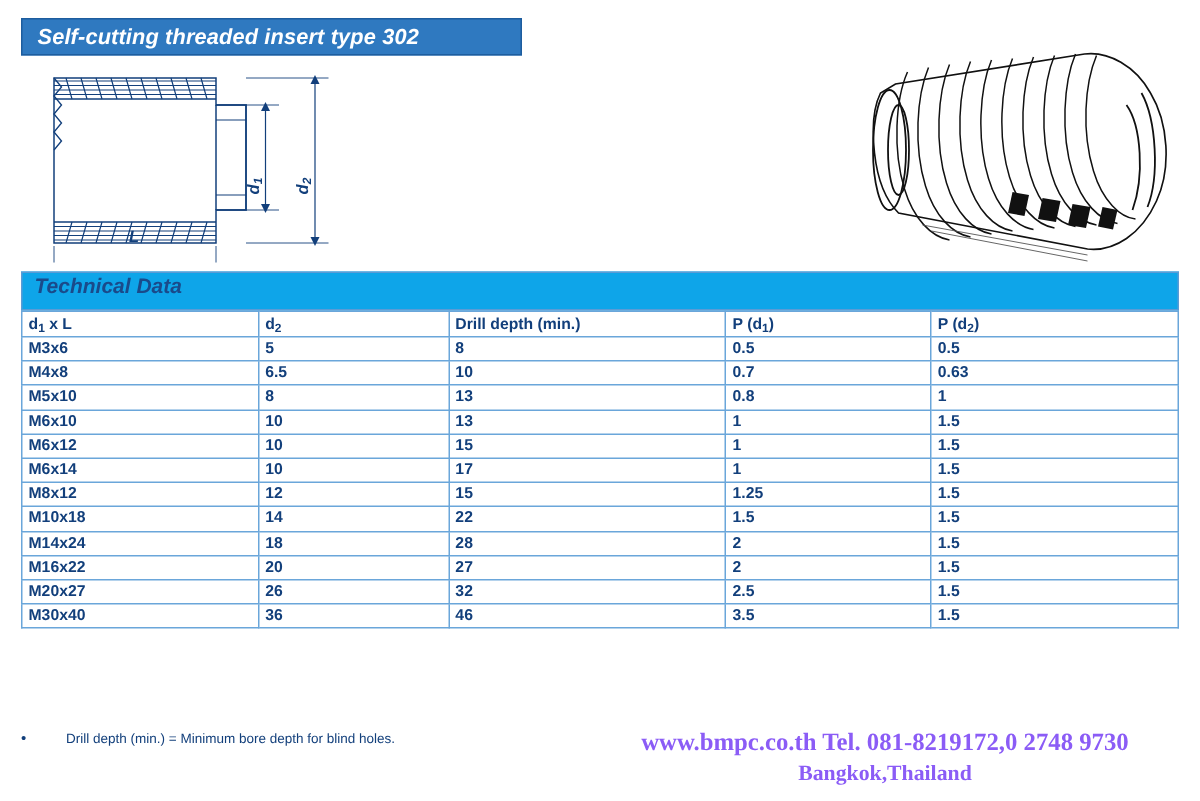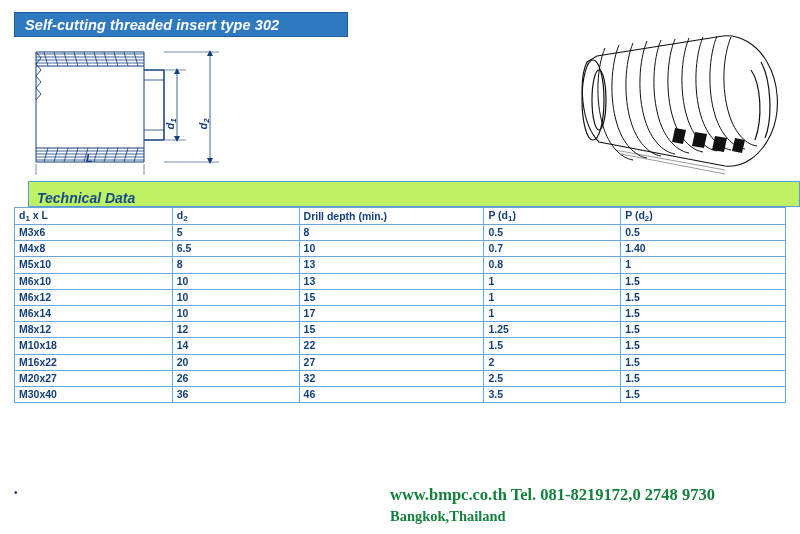--- a/index.html
+++ b/index.html
@@ -47,26 +47,26 @@
   }
   .photo {
     position: absolute;
     left: 575px; top: 22px;
     width: 215px; height: 155px;
   }
 
   
   .tech-header {
     position: absolute;
-    left: 28px; top: 181px;
+    left: 14px; top: 181px;
     width: 772px; height: 26px;
     border: 1px solid #5b9bd5;
-    background: #bef264;
+    background: #0ea5e9;
     display: flex;
-    align-items: flex-end;
+    align-items: flex-start;
   }
   .tech-header .tech-text {
     font-size: 14px;
     font-weight: bold;
     font-style: italic;
     color: #1a4a8a;
     padding-left: 8px;
   }
 
   
@@ -115,21 +115,22 @@
     font-size: 10px;
     text-align: left;
   }
   .footnote .fn-text { white-space: nowrap; }
 
   
   .contact {
     position: absolute;
     left: 390px; top: 485px;
     width: 400px;
-    color: #15803d;
+    text-align: center;
+    color: #8b5cf6;
   }
   .contact .line1 {
     font-family: "Liberation Serif", serif;
     font-size: 16.5px;
     font-weight: bold;
     white-space: nowrap;
   }
   .contact .line2 {
     font-family: "Liberation Serif", serif;
     font-size: 14.5px;
@@ -281,21 +282,21 @@
         <td class="val">5</td>
         <td class="val">8</td>
         <td class="val">0.5</td>
         <td class="val">0.5</td>
       </tr>
       <tr>
         <td class="val">M4x8</td>
         <td class="val">6.5</td>
         <td class="val">10</td>
         <td class="val">0.7</td>
-        <td class="val">1.40</td>
+        <td class="val">0.63</td>
       </tr>
       <tr>
         <td class="val">M5x10</td>
         <td class="val">8</td>
         <td class="val">13</td>
         <td class="val">0.8</td>
         <td class="val">1</td>
       </tr>
       <tr>
         <td class="val">M6x10</td>
@@ -326,20 +327,27 @@
         <td class="val">1.5</td>
       </tr>
       <tr>
         <td class="val">M10x18</td>
         <td class="val">14</td>
         <td class="val">22</td>
         <td class="val">1.5</td>
         <td class="val">1.5</td>
       </tr>
       <tr>
+        <td class="val">M14x24</td>
+        <td class="val">18</td>
+        <td class="val">28</td>
+        <td class="val">2</td>
+        <td class="val">1.5</td>
+      </tr>
+      <tr>
         <td class="val">M16x22</td>
         <td class="val">20</td>
         <td class="val">27</td>
         <td class="val">2</td>
         <td class="val">1.5</td>
       </tr>
       <tr>
         <td class="val">M20x27</td>
         <td class="val">26</td>
         <td class="val">32</td>
@@ -351,20 +359,21 @@
         <td class="val">36</td>
         <td class="val">46</td>
         <td class="val">3.5</td>
         <td class="val">1.5</td>
       </tr>
     </tbody>
   </table>
 
   <div class="footnote">
     <span class="bullet">•</span>
+    <span class="fn-text">Drill depth (min.) = Minimum bore depth for blind holes.</span>
   </div>
 
   <div class="contact">
     <div class="line1">www.bmpc.co.th Tel. 081-8219172,0 2748 9730</div>
     <div class="line2">Bangkok,Thailand</div>
   </div>
 
 </div>
 
 </body></html>

